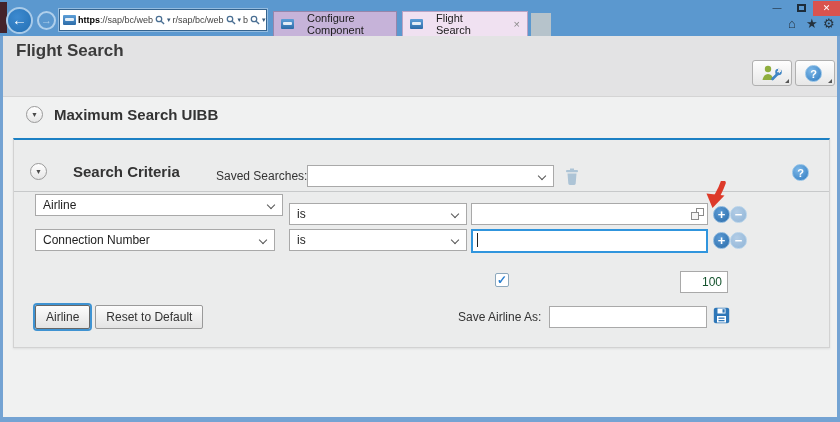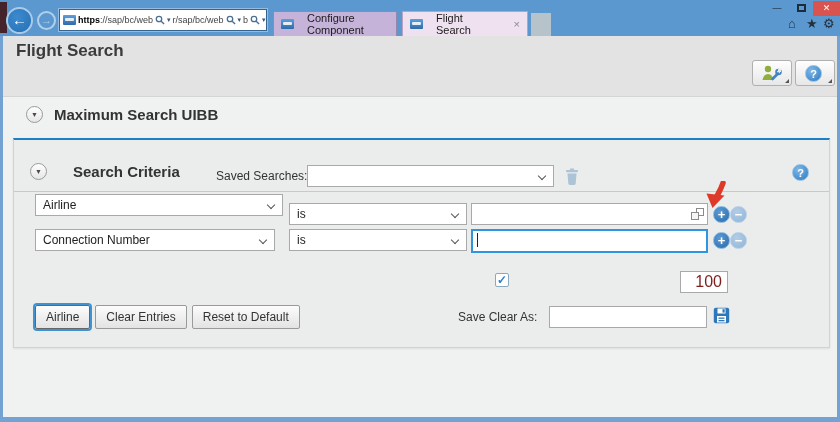--- a/index.html
+++ b/index.html
@@ -62,21 +62,21 @@
   .panel { position:absolute; left:13px; top:138px; width:817px; height:210px;
     background:#ebecec; border:1px solid #d2d2d2; border-top:2px solid #1c80c4;
     box-shadow:0 1px 2px rgba(0,0,0,.08); }
   .sc-title { position:absolute; left:59px; top:23px; font-size:15px; font-weight:bold; color:#333; }
   .lbl { position:absolute; font-size:12px; color:#333; }
   .sel { position:absolute; height:22px; background:#fff; border:1px solid #a9a9a9;
     font-size:12px; color:#222; line-height:20px; padding:0 20px 0 7px; }
   .sel .chev { position:absolute; right:8px; top:7px; width:6px; height:6px;
     border-right:1.5px solid #555; border-bottom:1.5px solid #555; transform:rotate(45deg); }
   .inp { position:absolute; height:22px; border:1px solid #a9a9a9; background:#fff;
-    font-family:"Liberation Sans", sans-serif; font-size:16px; color:#7f1d1d; padding:10px 5px; }
+    font-family:"Liberation Sans", sans-serif; font-size:12px; color:#14532d; padding:10px 5px; }
   .inp-wrap { position:absolute; height:22px; }
   .inp-wrap .inp { position:absolute; left:0; top:0; width:100%; height:100%; }
   .inp-focused { border:2px solid #3095dd; }
   .text-caret { position:absolute; left:6px; top:4px; width:1px; height:14px; background:#222; }
   .vh-icon { position:absolute; right:4px; top:5px; width:13px; height:12px; }
   .vh-icon .sq-back { position:absolute; right:0; top:0; width:8px; height:8px; border:1px solid #8a8a8a; }
   .vh-icon .sq-front { position:absolute; left:0; bottom:0; width:8px; height:8px; border:1px solid #8a8a8a; background:#f5f5f5; }
   .round-btn { position:absolute; width:17px; height:17px; border-radius:50%; text-align:center;
     color:#fff; font-size:13px; font-weight:bold; line-height:15px; }
   .round-plus { background:radial-gradient(circle at 38% 32%, #5b9ad4, #2a6ca9); border:1px solid #86b4dd; }
@@ -239,24 +239,23 @@
       <span class="text-caret"></span>
     </div>
     <div class="round-btn round-plus" style="left:699px; top:92px;">+</div>
     <div class="round-btn round-minus" style="left:716px; top:92px;">−</div>
 
     <div class="checkbox" style="left:481px; top:133px;">✓</div>
     <input class="inp" style="left: 666px; top: 131px; width: 48px; height: 21px; text-align: right;" value="100">
 
     <div class="btn-row">
       <button class="btn btn-focus">Airline</button>
-      <button class="btn">Clear Entries</button>
       <button class="btn">Reset to Default</button>
     </div>
-    <div class="lbl" style="left:444px; top:170px;">Save Clear As:</div>
+    <div class="lbl" style="left:444px; top:170px;">Save Airline As:</div>
     <input class="inp" style="left: 535px; top: 166px; width: 158px;" value="">
     <div style="position:absolute; left:699px; top:167px;">
       <svg width="17" height="17" viewBox="0 0 17 17">
         <rect x="0.8" y="0.8" width="15.4" height="15.4" rx="2" fill="#2e77b8"></rect>
         <rect x="4" y="9" width="9" height="6.5" fill="#fff"></rect>
         <rect x="5.5" y="10.5" width="6" height="1.3" fill="#2e77b8"></rect>
         <rect x="5.5" y="13" width="6" height="1.3" fill="#2e77b8"></rect>
         <rect x="4.5" y="1.5" width="8" height="5" fill="#fff"></rect>
         <rect x="9.5" y="2.2" width="2.2" height="3.4" fill="#2e77b8"></rect>
       </svg>

